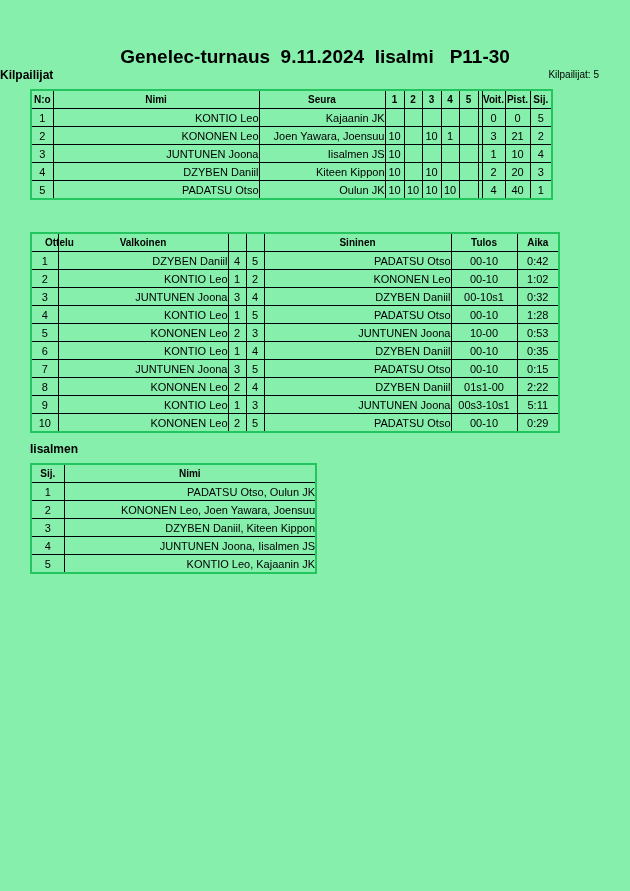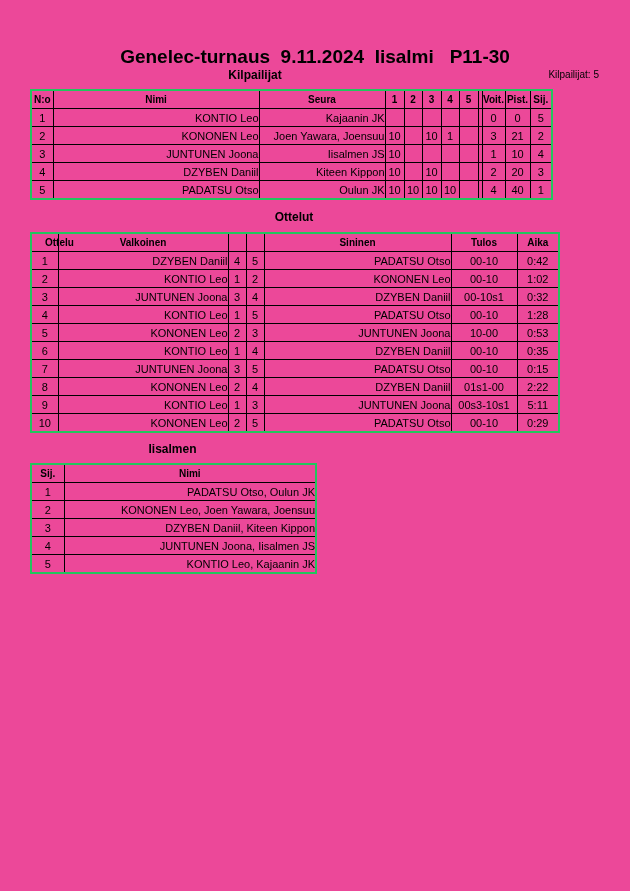--- a/index.html
+++ b/index.html
@@ -1,37 +1,37 @@
 <!DOCTYPE html>
 <html><head>
 <meta charset="utf-8">
 <style>
   html, body { margin: 0; padding: 0; background: #ffffff; }
   .page {
     position: relative;
     width: 630px;
     height: 891px;
-    background: #ec4899;
+    background: #86efac;
     color: #000000;
     font-family: "Liberation Sans", sans-serif;
     overflow: hidden;
   }
   .title {
     position: absolute;
     top: 46px; left: 0; right: 0;
     text-align: center;
     font-size: 19px;
     font-weight: bold;
     white-space: pre;
   }
   .sub-heading {
     position: absolute;
     font-size: 12px;
     font-weight: bold;
-    text-align: center;
+    text-align: left;
   }
   .competitors-label { top: 68px; left: 0; width: 510px; }
   .matches-label    { top: 210px; left: 30px; width: 528px; }
   .results-label    { top: 442px; left: 30px; width: 285px; }
   .competitors-count {
     position: absolute;
     top: 69px; right: 31px;
     font-size: 10px;
   }
   table {
@@ -165,21 +165,20 @@
           <td class="c">10</td>
           <td class="c"></td>
           <td></td>
           <td class="c">4</td>
           <td class="c">40</td>
           <td class="c">1</td>
         </tr>
       </tbody>
   </table>
 
-  <div class="sub-heading matches-label">Ottelut</div>
 
   <table class="t2">
     <colgroup>
       <col style="width:27px">
         <col style="width:170px">
       <col style="width:18px">
         <col style="width:18px">
       <col style="width:187px">
         <col style="width:66px">
         <col style="width:42px">

